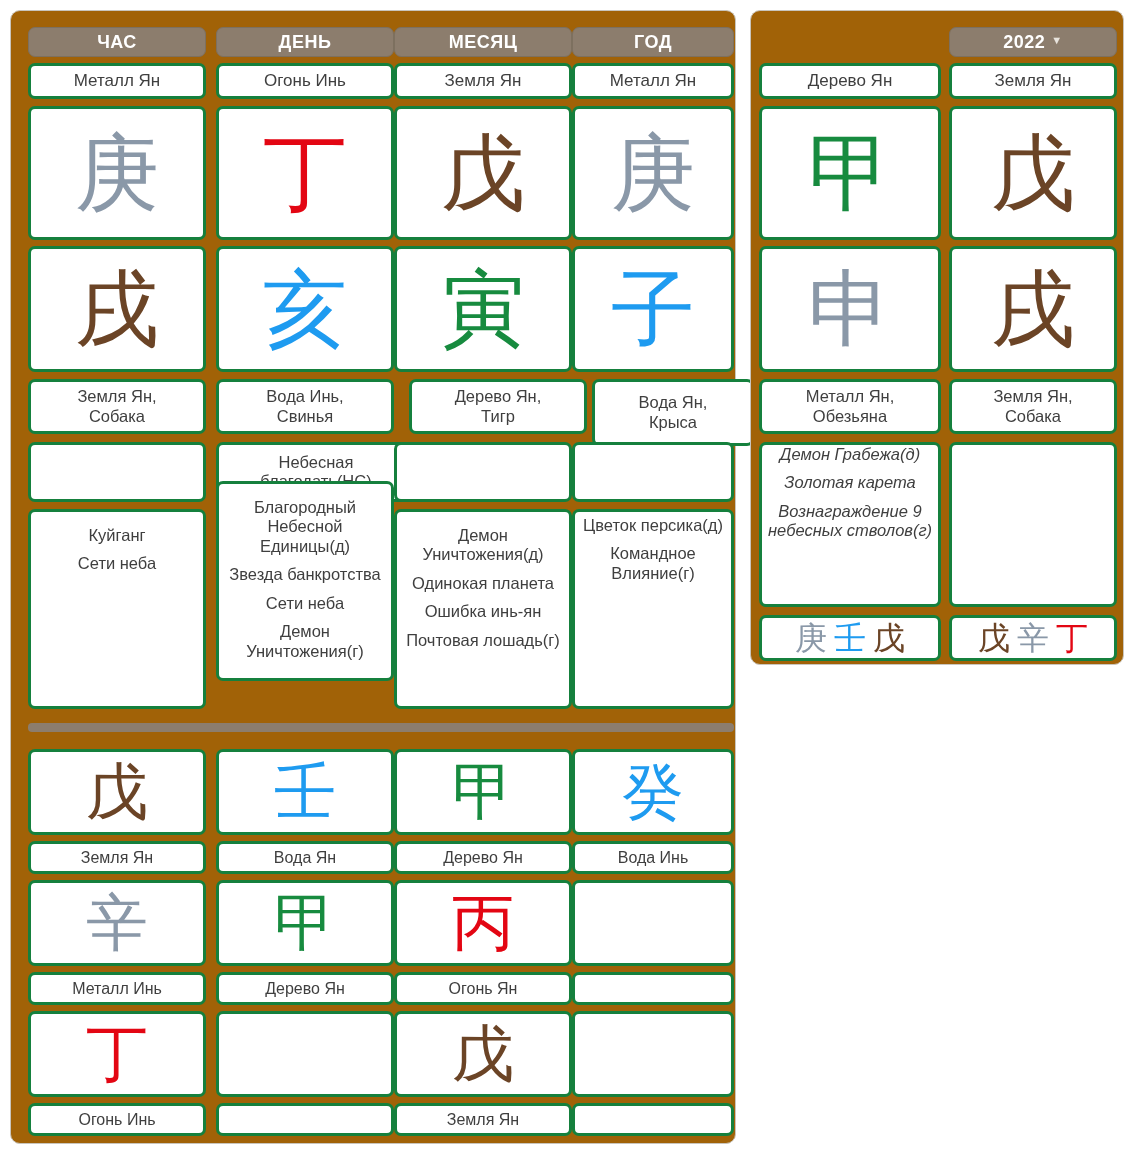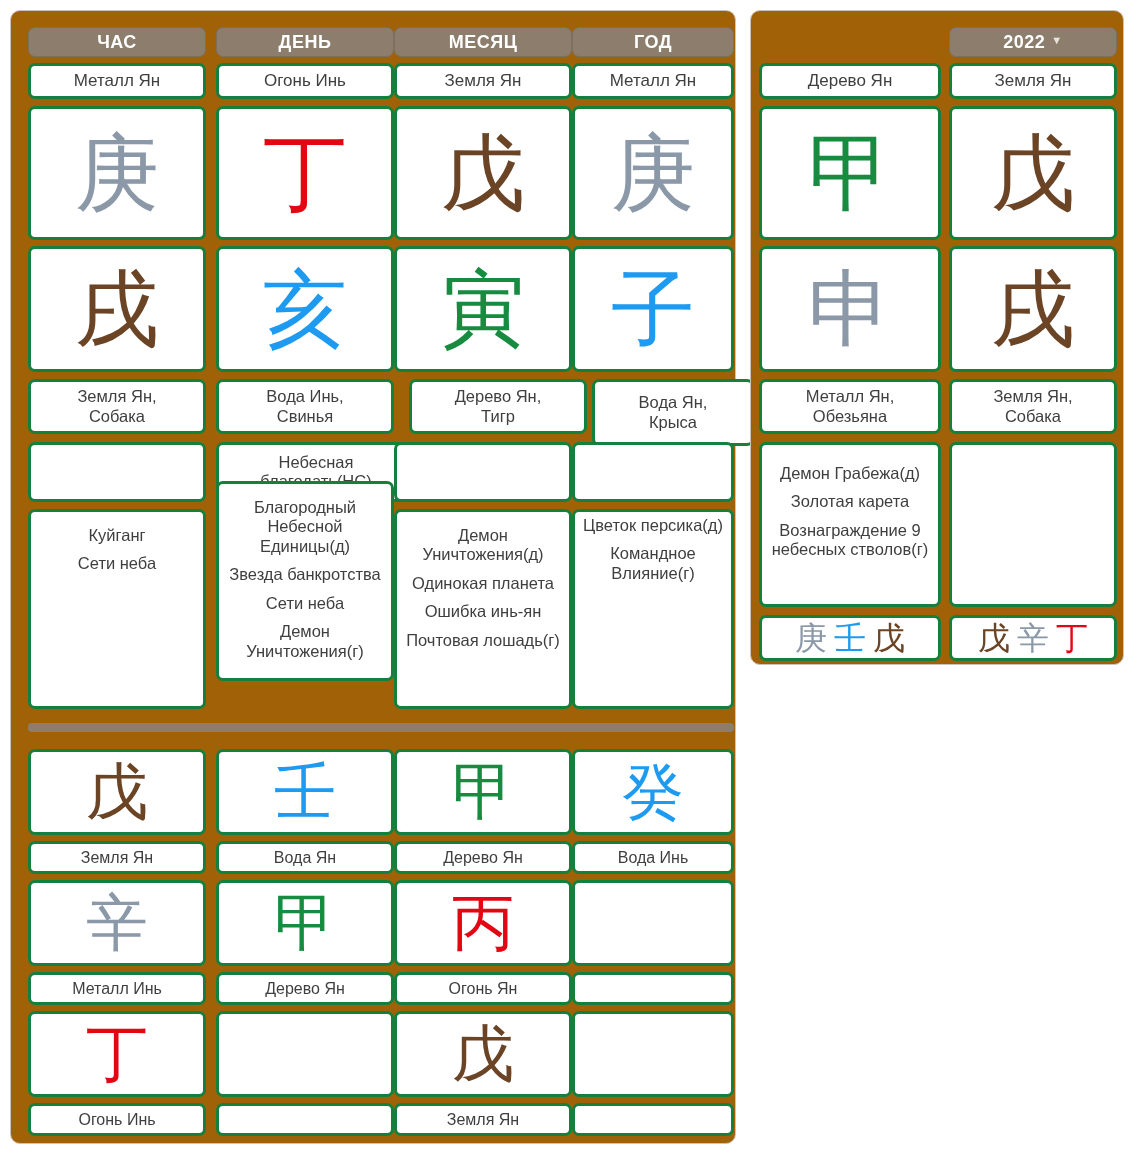--- a/index.html
+++ b/index.html
@@ -285,21 +285,21 @@
 
     <div class="cell multiline" style="left:8px;top:368px;width:182px;height:55px;position:absolute;">
       <div>Металл Ян,</div>
       <div style="margin-top:0">Обезьяна</div>
     </div>
     <div class="cell multiline" style="left:198px;top:368px;width:168px;height:55px;position:absolute;">
       <div>Земля Ян,</div>
       <div style="margin-top:0">Собака</div>
     </div>
 
-    <div class="cell multiline" style="left:8px;top:431px;width:182px;height:165px;position:absolute;justify-content:flex-start;padding-top:19px;">
+    <div class="cell multiline" style="left:8px;top:431px;width:182px;height:165px;position:absolute;justify-content:flex-start;padding-top:0;font-style:italic;">
       <div style="margin-top:0">Демон Грабежа(д)</div>
       <div>Золотая карета</div>
       <div>Вознаграждение 9 небесных стволов(г)</div>
     </div>
     <div class="cell" style="left:198px;top:431px;width:168px;height:165px;position:absolute;"></div>
 
     <div class="cell" style="left:8px;top:604px;width:182px;height:46px;position:absolute;">
       <span class="stemrow">
         <span class="c-metal">庚</span>
         <span class="c-water">壬</span>

